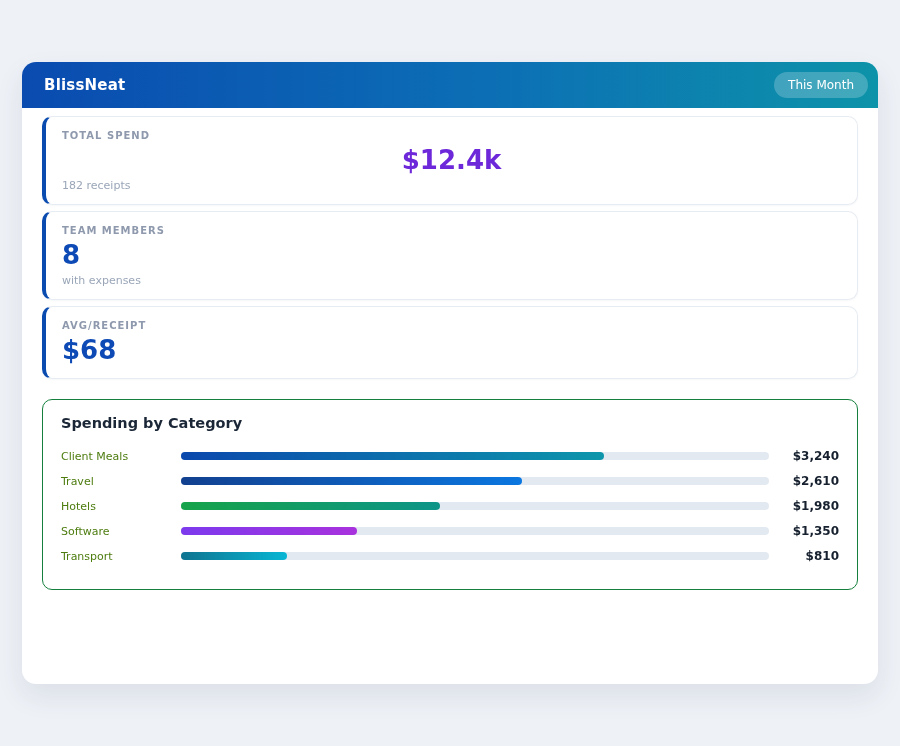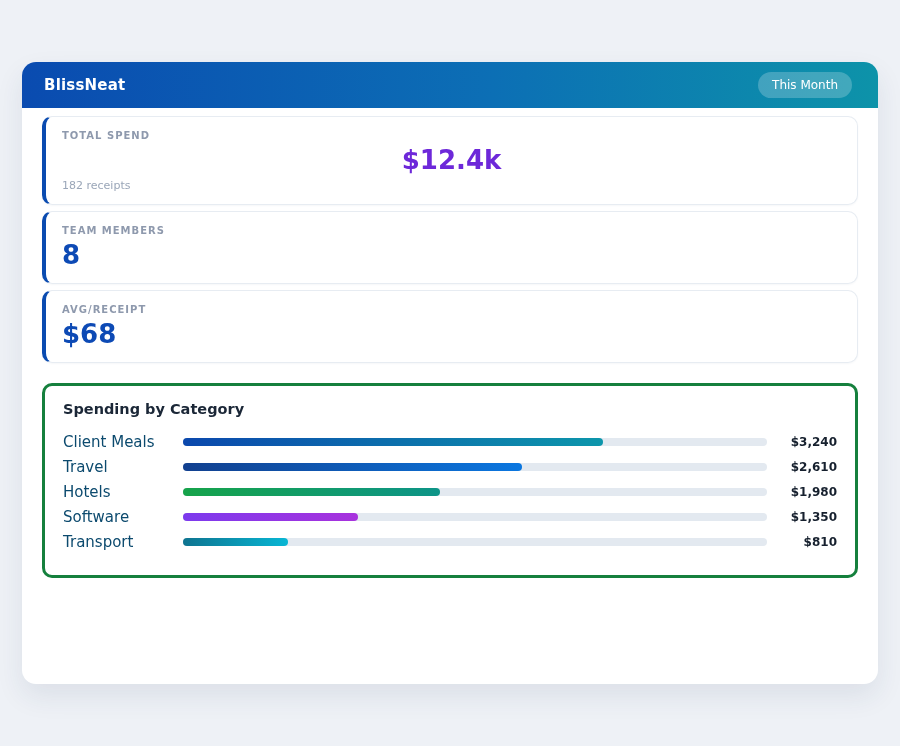--- a/index.html
+++ b/index.html
@@ -17,21 +17,21 @@
     border-radius: 14px;
     box-shadow: 0 12px 28px rgba(30, 50, 90, 0.09);
   }
   .header {
     height: 46px;
     border-radius: 14px 14px 0 0;
     background: linear-gradient(90deg, #0a4bb0 0%, #0c6fb5 55%, #0d93a9 100%);
     display: flex;
     align-items: center;
     justify-content: space-between;
-    padding: 0 26px 0 22px;
+    padding: 0 10px 0 22px;
   }
   .app-title {
     color: #ffffff;
     font-size: 15px;
     font-weight: bold;
     letter-spacing: 0.2px;
   }
   .period-badge {
     color: #ffffff;
     font-size: 12px;
@@ -68,41 +68,41 @@
     line-height: 1.15;
   }
   .stat-sub {
     font-size: 11px;
     color: #9aa6b8;
     margin-top: 3px;
   }
 
   .chart-card {
     margin-top: 20px;
-    border: 3px solid #15803d;
+    border: 1px solid #15803d;
     border-radius: 10px;
     padding: 15px 18px 20px 18px;
     background: #ffffff;
   }
   .chart-title {
     font-size: 14.5px;
     font-weight: bold;
     color: #1b2737;
     margin-bottom: 13px;
   }
   .chart-row {
     display: grid;
     grid-template-columns: 112px 1fr 62px;
     column-gap: 8px;
     align-items: center;
     height: 25px;
   }
   .row-label {
-    font-size: 15px;
-    color: #0c4a6e;
+    font-size: 11px;
+    color: #4d7c0f;
   }
   .bar-track {
     height: 8px;
     border-radius: 4px;
     background: #e3e9f0;
     position: relative;
   }
   .bar-fill {
     height: 8px;
     border-radius: 4px;
@@ -126,20 +126,21 @@
     <div id="stats">
   <div class="stat" style="border-left-color: rgb(10, 75, 176);">
     <div class="stat-label">TOTAL SPEND</div>
     <div class="stat-value" style="color: #6d28d9; text-align: center;">$12.4k</div>
     <div class="stat-sub">182 receipts</div>
   </div>
 
   <div class="stat" style="border-left-color: rgb(10, 75, 176);">
     <div class="stat-label">TEAM MEMBERS</div>
     <div class="stat-value" style="color: rgb(13, 74, 181);">8</div>
+    <div class="stat-sub">with expenses</div>
   </div>
 
   <div class="stat" style="border-left-color: rgb(10, 75, 176);">
     <div class="stat-label">AVG/RECEIPT</div>
     <div class="stat-value" style="color: rgb(13, 74, 181);">$68</div>
 
   </div>
 
 </div>
     <div class="chart-card">

